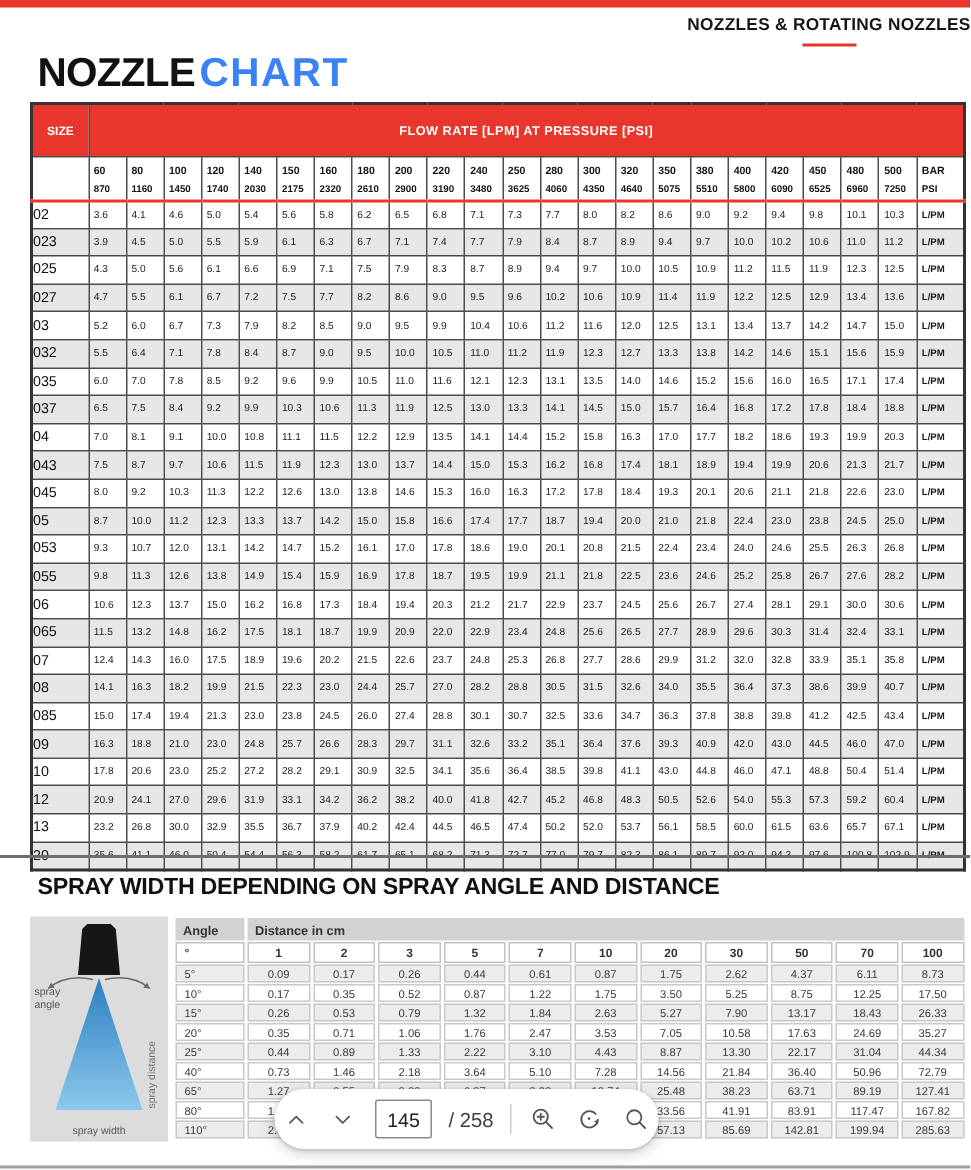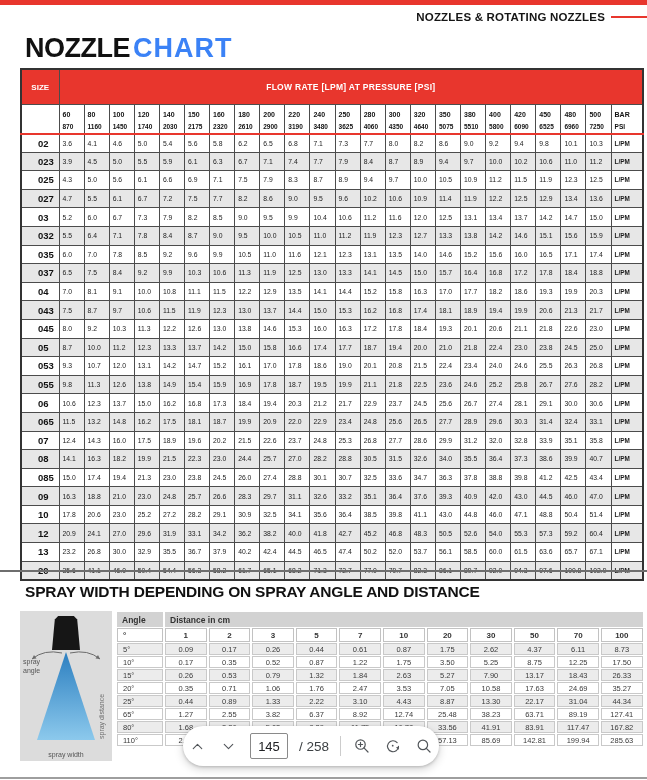--- a/index.html
+++ b/index.html
@@ -6,39 +6,39 @@
     --red:#e8362d;
     --alt-gray:#e7e7e7;
     --spray-alt:#ececec;
     --hdr-gray:#d2d2d2;
   }
   *{box-sizing:border-box;margin:0;padding:0;}
   body{background:#fff;font-family:"Liberation Sans",sans-serif;}
   .screen{position:relative;width:647px;height:780px;background:#fff;overflow:hidden;}
 
   .top-red-bar{position:absolute;top:0;left:0;width:100%;height:5px;background:var(--red);}
-  .page-tag{position:absolute;top:11px;right:0;display:flex;align-items:center;gap:6px;}
+  .page-tag{position:absolute;top:11px;right:0;display:flex;align-items:center;gap:6px;flex-direction:column;}
   .page-tag .tag-text{font-size:11.5px;font-weight:800;letter-spacing:.2px;color:#151515;}
   .page-tag .tag-line{width:36px;height:2px;background:var(--red);}
 
   .doc-title{position:absolute;left:25px;top:33px;font-size:27px;letter-spacing:-0.5px;}
   .doc-title .t-bold{font-weight:800;color:#111;text-align:right;}
   .doc-title .t-light{font-weight:700;color:#3b82f6;margin-left:3px;letter-spacing:1px;}
 
   
   table.nozzle{position:absolute;left:20px;top:68px;width:622px;border-collapse:collapse;table-layout:fixed;border:2px solid #333;}
   .nozzle th,.nozzle td{border:1px solid #4c4c4c;padding:0 0 0 3px;text-align:left;vertical-align:middle;overflow:hidden;white-space:nowrap;}
   .nozzle .size-h{background:var(--red);color:#fff;font-size:8px;font-weight:800;text-align:center;padding:0;height:26px;}
   .nozzle .flow-h{background:var(--red);color:#fff;font-size:8.5px;font-weight:800;text-align:center;padding:12px;letter-spacing:.3px;}
   .nozzle thead tr.sub th{height:29px;border-bottom:2px solid var(--red);}
   .nozzle thead tr.sub .pv{font-size:7px;font-weight:800;color:#111;line-height:8px;margin:3px 0 4px 0;}
   .nozzle thead tr.sub .kv{font-size:6.5px;font-weight:800;color:#111;line-height:7px;}
   .nozzle tbody tr{height:18.6px;}
   .nozzle tbody tr:nth-child(even){background:var(--alt-gray);}
-  .nozzle tbody th.size{font-size:9.5px;font-weight:700;color:#111;padding-left:16px;}
+  .nozzle tbody th.size{font-size:9.5px;font-weight:400;color:#111;padding-left:0;}
   .nozzle tbody td{font-size:6.8px;color:#1a1a1a;}
   .nozzle tbody td.unit{font-size:6.4px;font-weight:700;}
 
   .section-divider{position:absolute;left:0;top:570px;width:100%;height:2px;background:#6e6e6e;}
   .spray-title{position:absolute;left:25px;top:583px;font-size:15.5px;font-weight:800;color:#111;letter-spacing:-0.2px;}
 
   
   .diagram{position:absolute;left:20px;top:611px;width:92px;height:150px;background:#dcdcdc;}
   .dg-nozzle{position:absolute;left:32px;top:5px;width:28px;height:34px;background:#161616;
     clip-path:polygon(22% 0,78% 0,90% 10%,100% 100%,0 100%,10% 10%);border-radius:5px 5px 0 0;}
@@ -960,20 +960,34 @@
           <td>0.89</td>
           <td>1.33</td>
           <td>2.22</td>
           <td>3.10</td>
           <td>4.43</td>
           <td>8.87</td>
           <td>13.30</td>
           <td>22.17</td>
           <td>31.04</td>
           <td>44.34</td>
+        </tr>
+        <tr>
+          <th>40°</th>
+          <td>0.73</td>
+          <td>1.46</td>
+          <td>2.18</td>
+          <td>3.64</td>
+          <td>5.10</td>
+          <td>7.28</td>
+          <td>14.56</td>
+          <td>21.84</td>
+          <td>36.40</td>
+          <td>50.96</td>
+          <td>72.79</td>
         </tr>
         <tr>
           <th>65°</th>
           <td>1.27</td>
           <td>2.55</td>
           <td>3.82</td>
           <td>6.37</td>
           <td>8.92</td>
           <td>12.74</td>
           <td>25.48</td>

